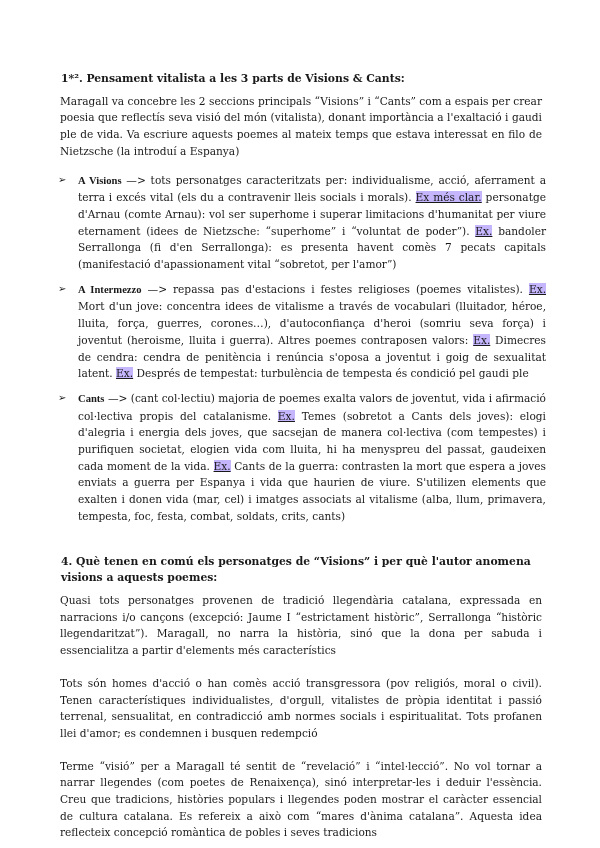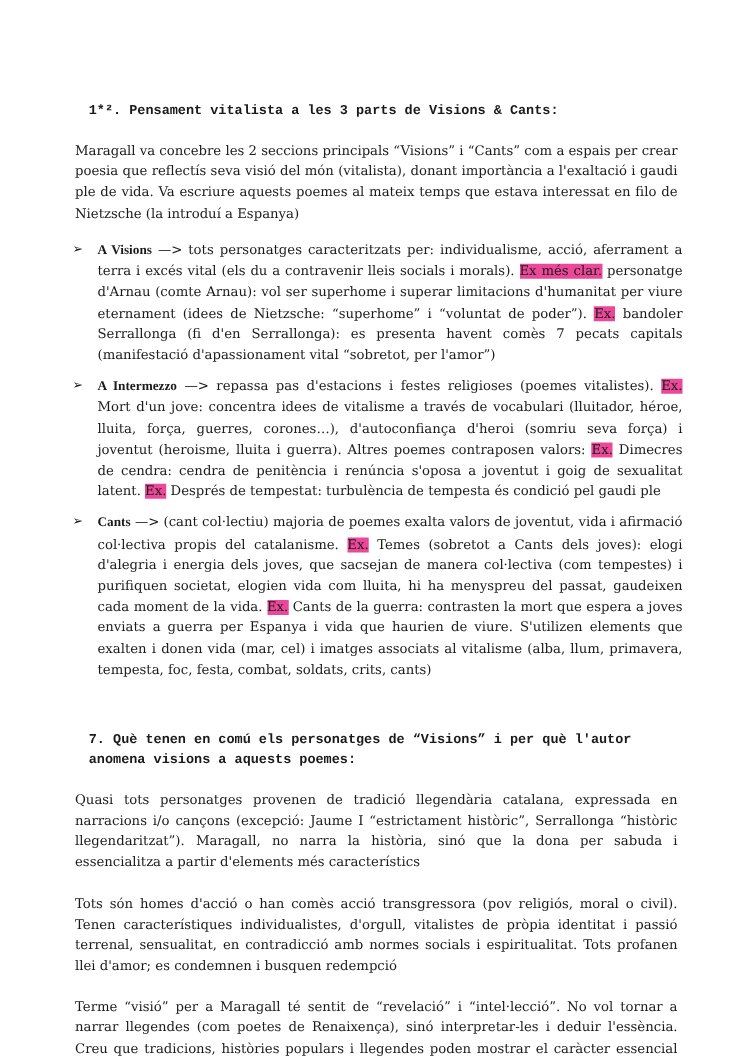--- a/index.html
+++ b/index.html
@@ -4,28 +4,28 @@
 <style>
   html, body { margin: 0; padding: 0; background: #ffffff; }
   body { width: 600px; height: 848px; position: relative; overflow: hidden; }
   .page {
     position: absolute; left: 56px; top: 66px; width: 490px;
     font-family: "DejaVu Serif", serif;
     font-size: 10.6px; line-height: 16.7px; color: #1a1a1a;
   }
   .just { text-align: justify; }
   h2 {
-    font-size: 10.8px; font-weight: bold; margin: 15px; line-height: 16.7px; font-family: Liberation Mono, monospace;
+    font-size: 10.8px; font-weight: bold; margin: 5px; line-height: 16.7px;
   }
   p { margin: 4px; }
   .bullets { list-style: none; margin: 0; padding: 0; }
   .bullets li { position: relative; padding-left: 22px; margin-left: 0; }
   .bullets li .arrow { position: absolute; left: 2px; top: 0; font-size: 10px; }
   .bullets li + li { margin-top: 8px; }
-  .hl { background: #ec4899; }
+  .hl { background: #c4b5fd; text-decoration: underline; }
   .term { font-weight: bold; font-family: Liberation Serif, serif; }
   .gap { height: 8px; }
   .gap2 { height: 24px; }
 </style>
 </head>
 <body>
 
 <div class="page">
 
   <h2>1*². Pensament vitalista a les 3 parts de Visions &amp; Cants:</h2>
@@ -43,20 +43,20 @@
       <span class="term">A Intermezzo</span><span> —&gt; repassa pas d'estacions i festes religioses (poemes vitalistes). </span><span class="hl">Ex.</span><span> Mort d'un jove: concentra idees de vitalisme a través de vocabulari (lluitador, héroe, lluita, força, guerres, corones…), d'autoconfiança d'heroi (somriu seva força) i joventut (heroisme, lluita i guerra). Altres poemes contraposen valors: </span><span class="hl">Ex.</span><span> Dimecres de cendra: cendra de penitència i renúncia s'oposa a joventut i goig de sexualitat latent. </span><span class="hl">Ex.</span><span> Després de tempestat: turbulència de tempesta és condició pel gaudi ple</span>
     </li>
     <li>
       <span class="arrow">➢</span>
       <span class="term">Cants</span><span> —&gt; (cant col·lectiu) majoria de poemes exalta valors de joventut, vida i afirmació col·lectiva propis del catalanisme. </span><span class="hl">Ex.</span><span> Temes (sobretot a Cants dels joves): elogi d'alegria i energia dels joves, que sacsejan de manera col·lectiva (com tempestes) i purifiquen societat, elogien vida com lluita, hi ha menyspreu del passat, gaudeixen cada moment de la vida. </span><span class="hl">Ex.</span><span> Cants de la guerra: contrasten la mort que espera a joves enviats a guerra per Espanya i vida que haurien de viure. S'utilizen elements que exalten i donen vida (mar, cel) i imatges associats al vitalisme (alba, llum, primavera, tempesta, foc, festa, combat, soldats, crits, cants)</span>
     </li>
   </ul>
 
   <div class="gap2"></div>
 
-  <h2>7. Què tenen en comú els personatges de “Visions” i per què l'autor anomena visions a aquests poemes:</h2>
+  <h2>4. Què tenen en comú els personatges de “Visions” i per què l'autor anomena visions a aquests poemes:</h2>
   <p class="just">Quasi tots personatges provenen de tradició llegendària catalana, expressada en narracions i/o cançons (excepció: Jaume I “estrictament històric”, Serrallonga “històric llegendaritzat”). Maragall, no narra la història, sinó que la dona per sabuda i essencialitza a partir d'elements més característics</p>
   <div class="gap"></div>
   <p class="just">Tots són homes d'acció o han comès acció transgressora (pov religiós, moral o civil). Tenen característiques individualistes, d'orgull, vitalistes de pròpia identitat i passió terrenal, sensualitat, en contradicció amb normes socials i espiritualitat. Tots profanen llei d'amor; es condemnen i busquen redempció</p>
   <div class="gap"></div>
   <p class="just">Terme “visió” per a Maragall té sentit de “revelació” i “intel·lecció”. No vol tornar a narrar llegendes (com poetes de Renaixença), sinó interpretar-les i deduir l'essència. Creu que tradicions, històries populars i llegendes poden mostrar el caràcter essencial de cultura catalana. Es refereix a això com “mares d'ànima catalana”. Aquesta idea reflecteix concepció romàntica de pobles i seves tradicions</p>
 
 </div>
 
 </body></html>

